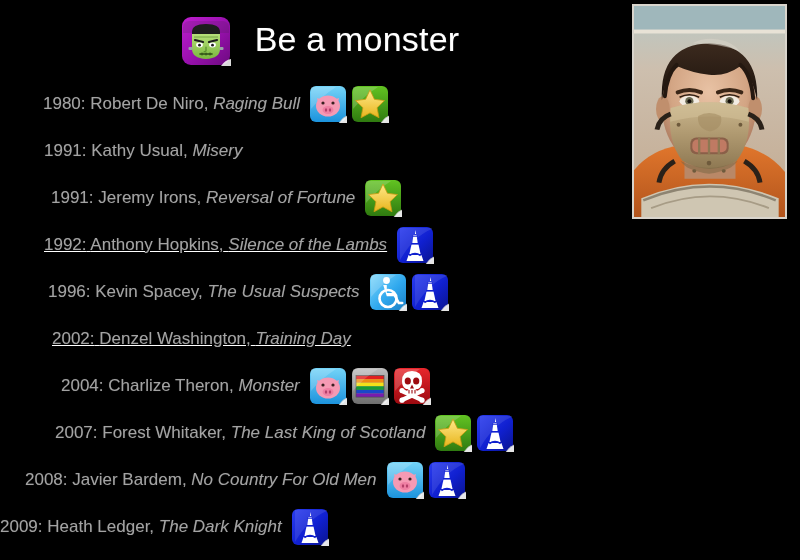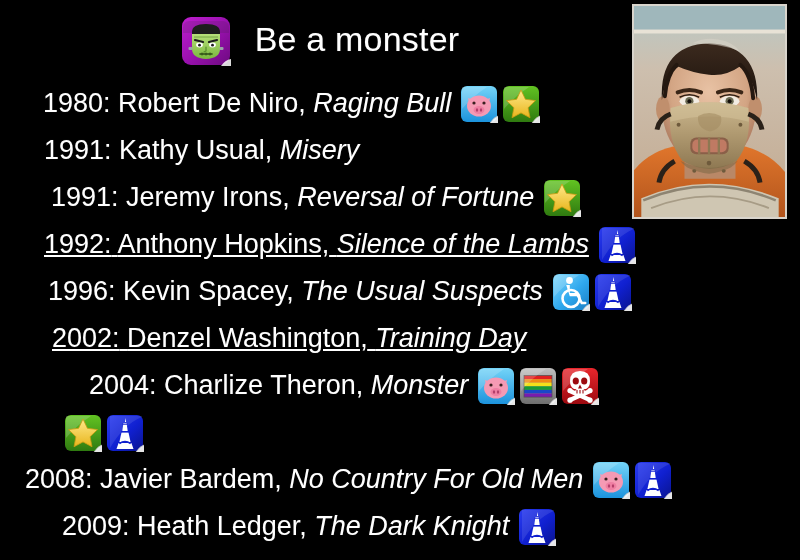--- a/index.html
+++ b/index.html
@@ -66,23 +66,23 @@
     top: 80px;
     width: 800px;
   }
   .award-row {
     height: 47px;
     display: flex;
     align-items: center;
     white-space: nowrap;
   }
   .row-text {
-    font-size: 27px;
+    font-size: 17px;
     line-height: 1;
-    color: #ffffff;
+    color: #a3a3a3;
     text-shadow: 0 0 1px rgba(255,255,255,0.2);
   }
   .row-text .film {
     font-style: italic;
   }
   .row-icons {
     display: inline-flex;
     align-items: center;
     gap: 4px;
     margin-left: 9px;
@@ -373,21 +373,21 @@
             <rect x="16.4" y="9.6" width="5.2" height="1.1" fill="#1020d0"></rect>
             <path d="M30 38 q4 -6 8 -7 l0 7 z" fill="#ffffff" opacity="0.9"></path>
             <path d="M30 38 q4 -6 8 -7" stroke="#bdbdbd" stroke-width="0.7" fill="none"></path>
           </svg>
         </span>
       </span>
     </div>
     <div class="award-row" style="padding-left: 52px; text-decoration: underline;">
       <span class="row-text"><span>2002:</span> <span>Denzel Washington,</span> <span class="film">Training Day</span></span>
     </div>
-    <div class="award-row" style="padding-left: 61px; margin-left: 28px;">
+    <div class="award-row" style="padding-left: 61px;">
       <span class="row-text"><span>2004:</span> <span>Charlize Theron,</span> <span class="film">Monster</span></span>
       <span class="row-icons">
         <span style="display: inline-flex;">
           <svg class="sticker" viewBox="0 0 38 38" xmlns="http://www.w3.org/2000/svg">
             <defs>
               <linearGradient id="pgbg" x1="0" y1="0" x2="0" y2="1">
                 <stop offset="0%" stop-color="#74d4f8"></stop>
                 <stop offset="100%" stop-color="#1c93dd"></stop>
               </linearGradient>
             </defs>
@@ -447,20 +447,21 @@
             <ellipse cx="23.2" cy="14" rx="3.1" ry="3.6" fill="#9c0a10"></ellipse>
             <path d="M19 17.5 l-2 4 h4 z" fill="#9c0a10"></path>
             <path d="M16 23 v3.4 M19 23 v3.4 M22 23 v3.4" stroke="#9c0a10" stroke-width="1.1"></path>
             <path d="M30 38 q4 -6 8 -7 l0 7 z" fill="#ffffff" opacity="0.9"></path>
             <path d="M30 38 q4 -6 8 -7" stroke="#bdbdbd" stroke-width="0.7" fill="none"></path>
           </svg>
         </span>
       </span>
     </div>
     <div class="award-row" style="padding-left: 55px;">
+      <span class="row-text"><span>2007:</span> <span>Forest Whitaker,</span> <span class="film">The Last King of Scotland</span></span>
       <span class="row-icons">
         <span style="display: inline-flex;">
           <svg class="sticker" viewBox="0 0 38 38" xmlns="http://www.w3.org/2000/svg">
             <defs>
               <linearGradient id="stbg" x1="0" y1="0" x2="0" y2="1">
                 <stop offset="0%" stop-color="#62c322"></stop>
                 <stop offset="100%" stop-color="#2f7a10"></stop>
               </linearGradient>
               <linearGradient id="stfg" x1="0" y1="0" x2="0" y2="1">
                 <stop offset="0%" stop-color="#ffe98a"></stop>
@@ -540,21 +541,21 @@
             <path d="M12.6 29 h12.8 l2.1 6 h-17 z" fill="#ffffff"></path>
             <path d="M13.4 29.6 q5.6 -4.4 11.2 0" stroke="#1020d0" stroke-width="1.5" fill="none"></path>
             <rect x="15" y="17.2" width="8" height="1.4" fill="#1020d0"></rect>
             <rect x="16.4" y="9.6" width="5.2" height="1.1" fill="#1020d0"></rect>
             <path d="M30 38 q4 -6 8 -7 l0 7 z" fill="#ffffff" opacity="0.9"></path>
             <path d="M30 38 q4 -6 8 -7" stroke="#bdbdbd" stroke-width="0.7" fill="none"></path>
           </svg>
         </span>
       </span>
     </div>
-    <div class="award-row" style="padding-left: 62px;">
+    <div class="award-row" style="">
       <span class="row-text"><span>2009:</span> <span>Heath Ledger,</span> <span class="film">The Dark Knight</span></span>
       <span class="row-icons">
         <span style="display: inline-flex;">
           <svg class="sticker" viewBox="0 0 38 38" xmlns="http://www.w3.org/2000/svg">
             <defs>
               <linearGradient id="efbg" x1="0" y1="0" x2="1" y2="1">
                 <stop offset="0%" stop-color="#2b3df0"></stop>
                 <stop offset="55%" stop-color="#1020d0"></stop>
                 <stop offset="100%" stop-color="#0a1490"></stop>
               </linearGradient>

